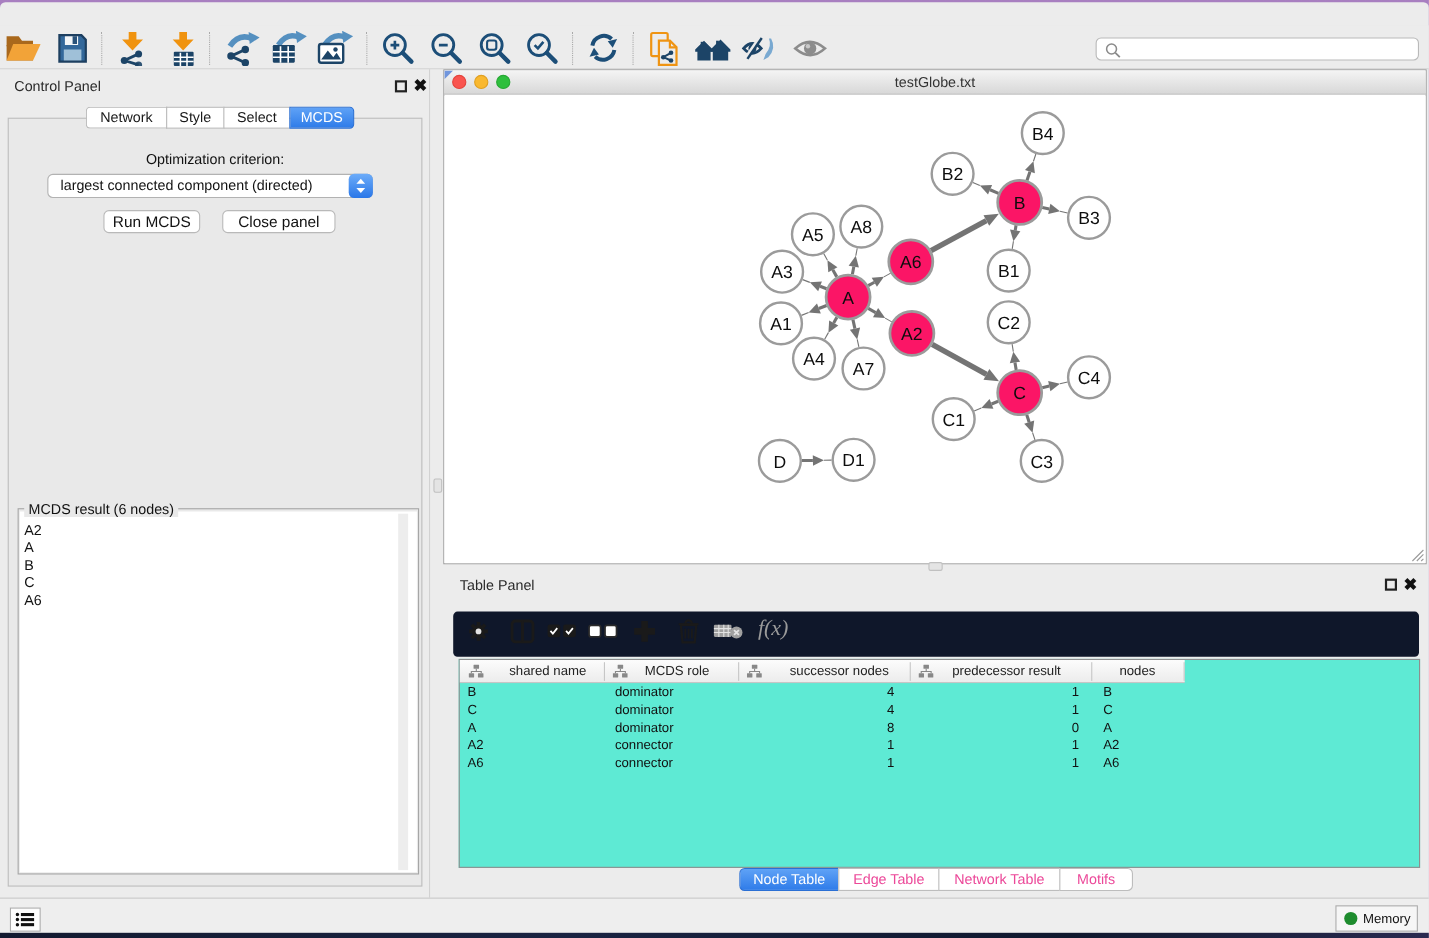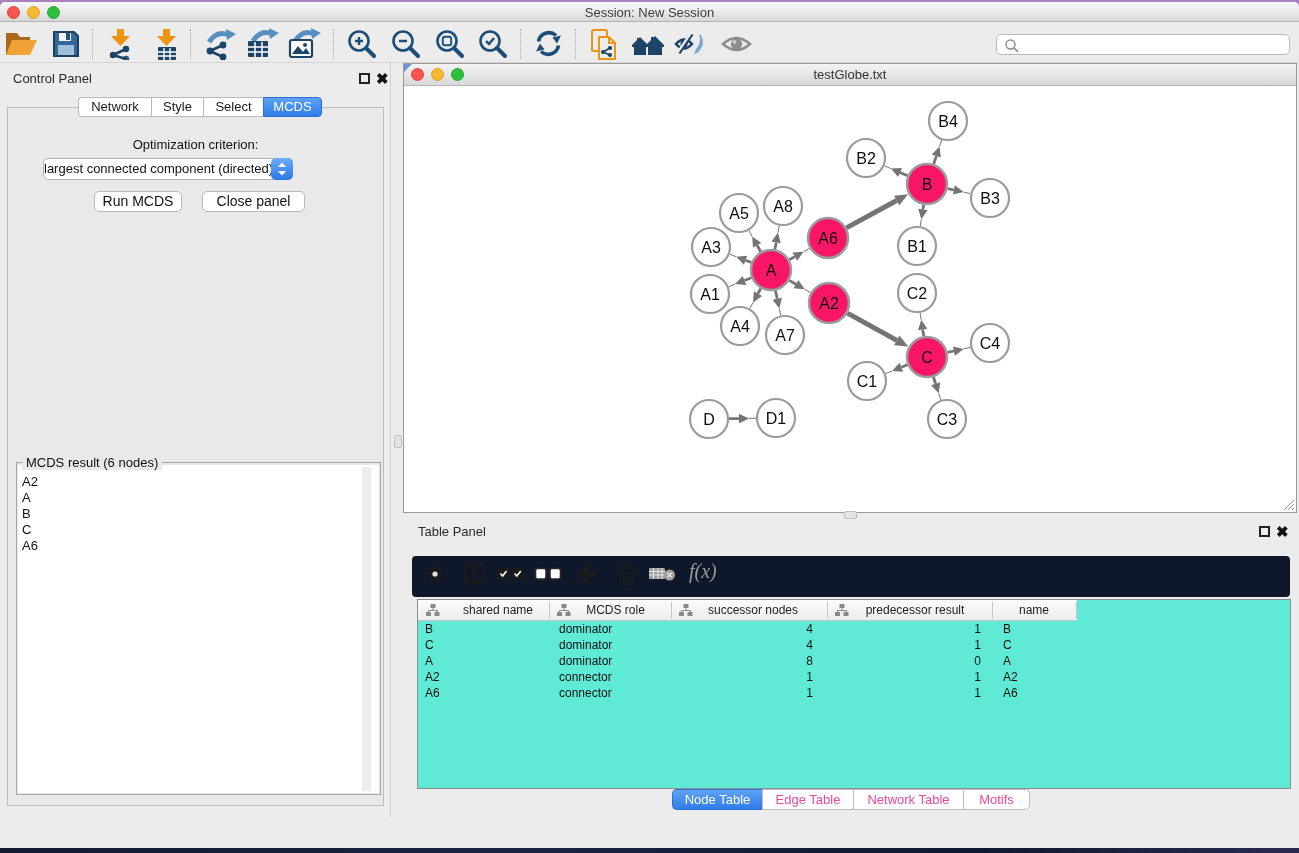--- a/index.html
+++ b/index.html
@@ -11,21 +11,21 @@
 .sep{position:absolute;top:6px;height:30px;width:0;border-left:1px dotted #a9a9a9;}
 .ticon{position:absolute;top:5px;}
 #searchbox{position:absolute;left:996px;top:11px;width:294px;height:21px;background:#fff;border:1px solid #b9b9b9;border-radius:5px;}
 #cpanel{position:absolute;left:0;top:61px;width:391px;height:755px;border-right:1px solid #d2d2d2;}
 #cp-title{position:absolute;left:13px;top:8px;font-size:13px;color:#2a2a2a;}
 .wbtn-sq{position:absolute;width:11px;height:11px;border:2px solid #222;}
 .wbtn-x{position:absolute;font-size:15px;font-weight:bold;color:#111;line-height:13px;}
 #cp-box{position:absolute;left:7px;top:44px;width:377px;height:699px;border:1px solid #bdbdbd;background:#e9e9e9;}
 .tab{position:absolute;top:34px;height:20px;background:#fff;border:1px solid #b9b9b9;border-right:none;font-size:13px;color:#1a1a1a;text-align:center;line-height:18px;z-index:5;}
 #opt-label{position:absolute;left:0;top:74px;width:391px;text-align:center;font-size:13px;color:#111;}
-#dropdown{position:absolute;left:43px;top:95px;width:250px;height:22px;background:#fff;border:1px solid #b2b2b2;border-radius:5px;font-size:13px;color:#111;line-height:20px;}
+#dropdown{position:absolute;left:43px;top:95px;width:296px;height:22px;background:#fff;border:1px solid #b2b2b2;border-radius:5px;font-size:13px;color:#111;line-height:20px;padding-left:11px;}
 #dd-cap{position:absolute;right:-1px;top:-1px;width:22px;height:22px;border-radius:5px;background:linear-gradient(#6cacf9,#2a77e8);}
 .btn{position:absolute;top:128px;height:21px;background:#fff;border:1px solid #b9b9b9;border-radius:5px;font-size:14px;color:#111;text-align:center;line-height:19px;}
 #mcds-group{position:absolute;left:16px;top:399px;width:365px;height:333px;border:1px solid #a6a6a6;}
 #mcds-label{position:absolute;left:5px;top:-8px;background:#e9e9e9;padding:0 4px;font-size:13px;color:#111;}
 #mcds-list{position:absolute;left:1px;top:2px;width:361px;height:328px;background:#fff;font-size:13px;color:#111;}
 #mcds-list div{padding-left:4px;height:16px;line-height:16px;}
 
 #statusbar{position:absolute;left:0;top:814px;width:1299px;height:33px;background:#eeeeee;border-top:1px solid #c9c9c9;}
 #sb-btn{position:absolute;left:9px;top:8px;width:28px;height:22px;background:#fdfdfd;border:1px solid #ababab;}
 #mem-btn{position:absolute;left:1214px;top:6px;width:75px;height:24px;background:#f6f6f6;border:1px solid #ababab;font-size:12px;color:#111;line-height:22px;}
@@ -43,26 +43,20 @@
 .hsep{position:absolute;top:2px;height:17px;width:0;border-left:1px solid #c6c6c6;}
 .hcell{position:absolute;top:3px;font-size:12px;color:#222;}
 .trow{position:absolute;height:16px;font-size:12px;color:#111;}
 .tcell{position:absolute;}
 .btab{position:absolute;top:276px;height:21px;background:#fff;border:1px solid #bdbdbd;border-right:none;font-size:13px;color:#ec4899;text-align:center;line-height:20px;}
 .grip-v{position:absolute;left:394px;top:433px;width:8px;height:13px;border:1px solid #c0c0c0;border-radius:2px;background:#e4e4e4;}
 .grip-h{position:absolute;left:844px;top:509px;width:13px;height:8px;border:1px solid #c0c0c0;border-radius:2px;background:#e4e4e4;}
 </style></head>
 <body>
 <div id="win">
-<div id="titlebar">
- <div class="tl" style="left:7px;background:#f9544f;border:1px solid #e4443c;"></div>
- <div class="tl" style="left:27px;background:#f9b82f;border:1px solid #e0a021;"></div>
- <div class="tl" style="left:47px;background:#2ebf3d;border:1px solid #27a834;"></div>
- <div id="title">Session: New Session</div>
-</div>
 <div id="toolbar">
 <div class="sep" style="left:92px"></div>
       <div class="sep" style="left:190px"></div>
       <div class="sep" style="left:333px"></div>
       <div class="sep" style="left:520px"></div>
       <div class="sep" style="left:575px"></div>
 <svg class="ticon" style="left:4px" width="33" height="32" viewBox="0 0 33 32">
  <path d="M2 5 h11 l3 4 h10 v5 H2 z" fill="#a9681c"></path>
  <path d="M2 13 h24 v14 H2 z" fill="#a9681c"></path>
  <path d="M8 12 h25 l-7 15 H2 z" fill="#f2a338"></path>
@@ -395,31 +389,31 @@
           </svg>
    <div class="hcell" style="left:155px;width:85px;text-align:center;">MCDS role</div>
    <svg class="hicon" style="position:absolute;left:261px;top:4px" width="14" height="13" viewBox="0 0 14 13">
             <g fill="#888">
               <rect x="4.5" y="0" width="5" height="4" rx="0.5"></rect>
               <rect x="0" y="8" width="5" height="4" rx="0.5"></rect>
               <rect x="8.5" y="8" width="5" height="4" rx="0.5"></rect>
             </g>
             <path d="M7 4 v3 M2.5 8 V6.5 h9 V8" stroke="#888" fill="none"></path>
           </svg>
-   <div class="hcell" style="left:280px;width:110px;text-align:center;">successor nodes</div>
+   <div class="hcell" style="left:280px;width:110px;text-align:right;">successor nodes</div>
    <svg class="hicon" style="position:absolute;left:417px;top:4px" width="14" height="13" viewBox="0 0 14 13">
             <g fill="#888">
               <rect x="4.5" y="0" width="5" height="4" rx="0.5"></rect>
               <rect x="0" y="8" width="5" height="4" rx="0.5"></rect>
               <rect x="8.5" y="8" width="5" height="4" rx="0.5"></rect>
             </g>
             <path d="M7 4 v3 M2.5 8 V6.5 h9 V8" stroke="#888" fill="none"></path>
           </svg>
    <div class="hcell" style="left:432px;width:130px;text-align:center;">predecessor result</div>
-   <div class="hcell" style="left:574px;width:84px;text-align:center;">name</div>
+   <div class="hcell" style="left:574px;width:84px;text-align:center;">nodes</div>
   </div>
   <div class="trow" style="top:22px;">
           <span class="tcell" style="left:7px">B</span>
           <span class="tcell" style="left:141px">dominator</span>
           <span class="tcell" style="left:300px;width:95px;text-align:right">4</span>
           <span class="tcell" style="left:470px;width:93px;text-align:right">1</span>
           <span class="tcell" style="left:585px">B</span>
         </div>
   <div class="trow" style="top:38px;">
           <span class="tcell" style="left:7px">C</span>
@@ -448,14 +442,29 @@
           <span class="tcell" style="left:300px;width:95px;text-align:right">1</span>
           <span class="tcell" style="left:470px;width:93px;text-align:right">1</span>
           <span class="tcell" style="left:585px">A6</span>
         </div>
  </div>
  <div class="btab" style="left:281px;width:90px;border-radius:5px 0 0 5px;background:linear-gradient(#5fa2f6,#2f7ce9);color:#fff;border-color:#2a6fd4;">Node Table</div>
  <div class="btab" style="left:371px;width:91px;">Edge Table</div>
  <div class="btab" style="left:462px;width:110px;">Network Table</div>
  <div class="btab" style="left:572px;width:67px;border-right:1px solid #bdbdbd;border-radius:0 5px 5px 0;">Motifs</div>
 </div>
+<div id="statusbar">
+ <div id="sb-btn">
+        <svg width="18" height="14" viewBox="0 0 18 14" style="position:absolute;left:4px;top:3px">
+  <g fill="#111">
+            <circle cx="1.8" cy="2.4" r="1.6"></circle>
+            <circle cx="1.8" cy="7" r="1.6"></circle>
+            <circle cx="1.8" cy="11.6" r="1.6"></circle>
+  <rect x="5" y="1" width="12" height="2.8"></rect>
+            <rect x="5" y="5.6" width="12" height="2.8"></rect>
+            <rect x="5" y="10.2" width="12" height="2.8"></rect>
+          </g>
+        </svg>
+ </div>
+ <div id="mem-btn"><div id="memdot"></div><span style="margin-left:24px">Memory</span></div>
+</div>
 </div>
 <div id="deskbot"></div>
 
 </body></html>

